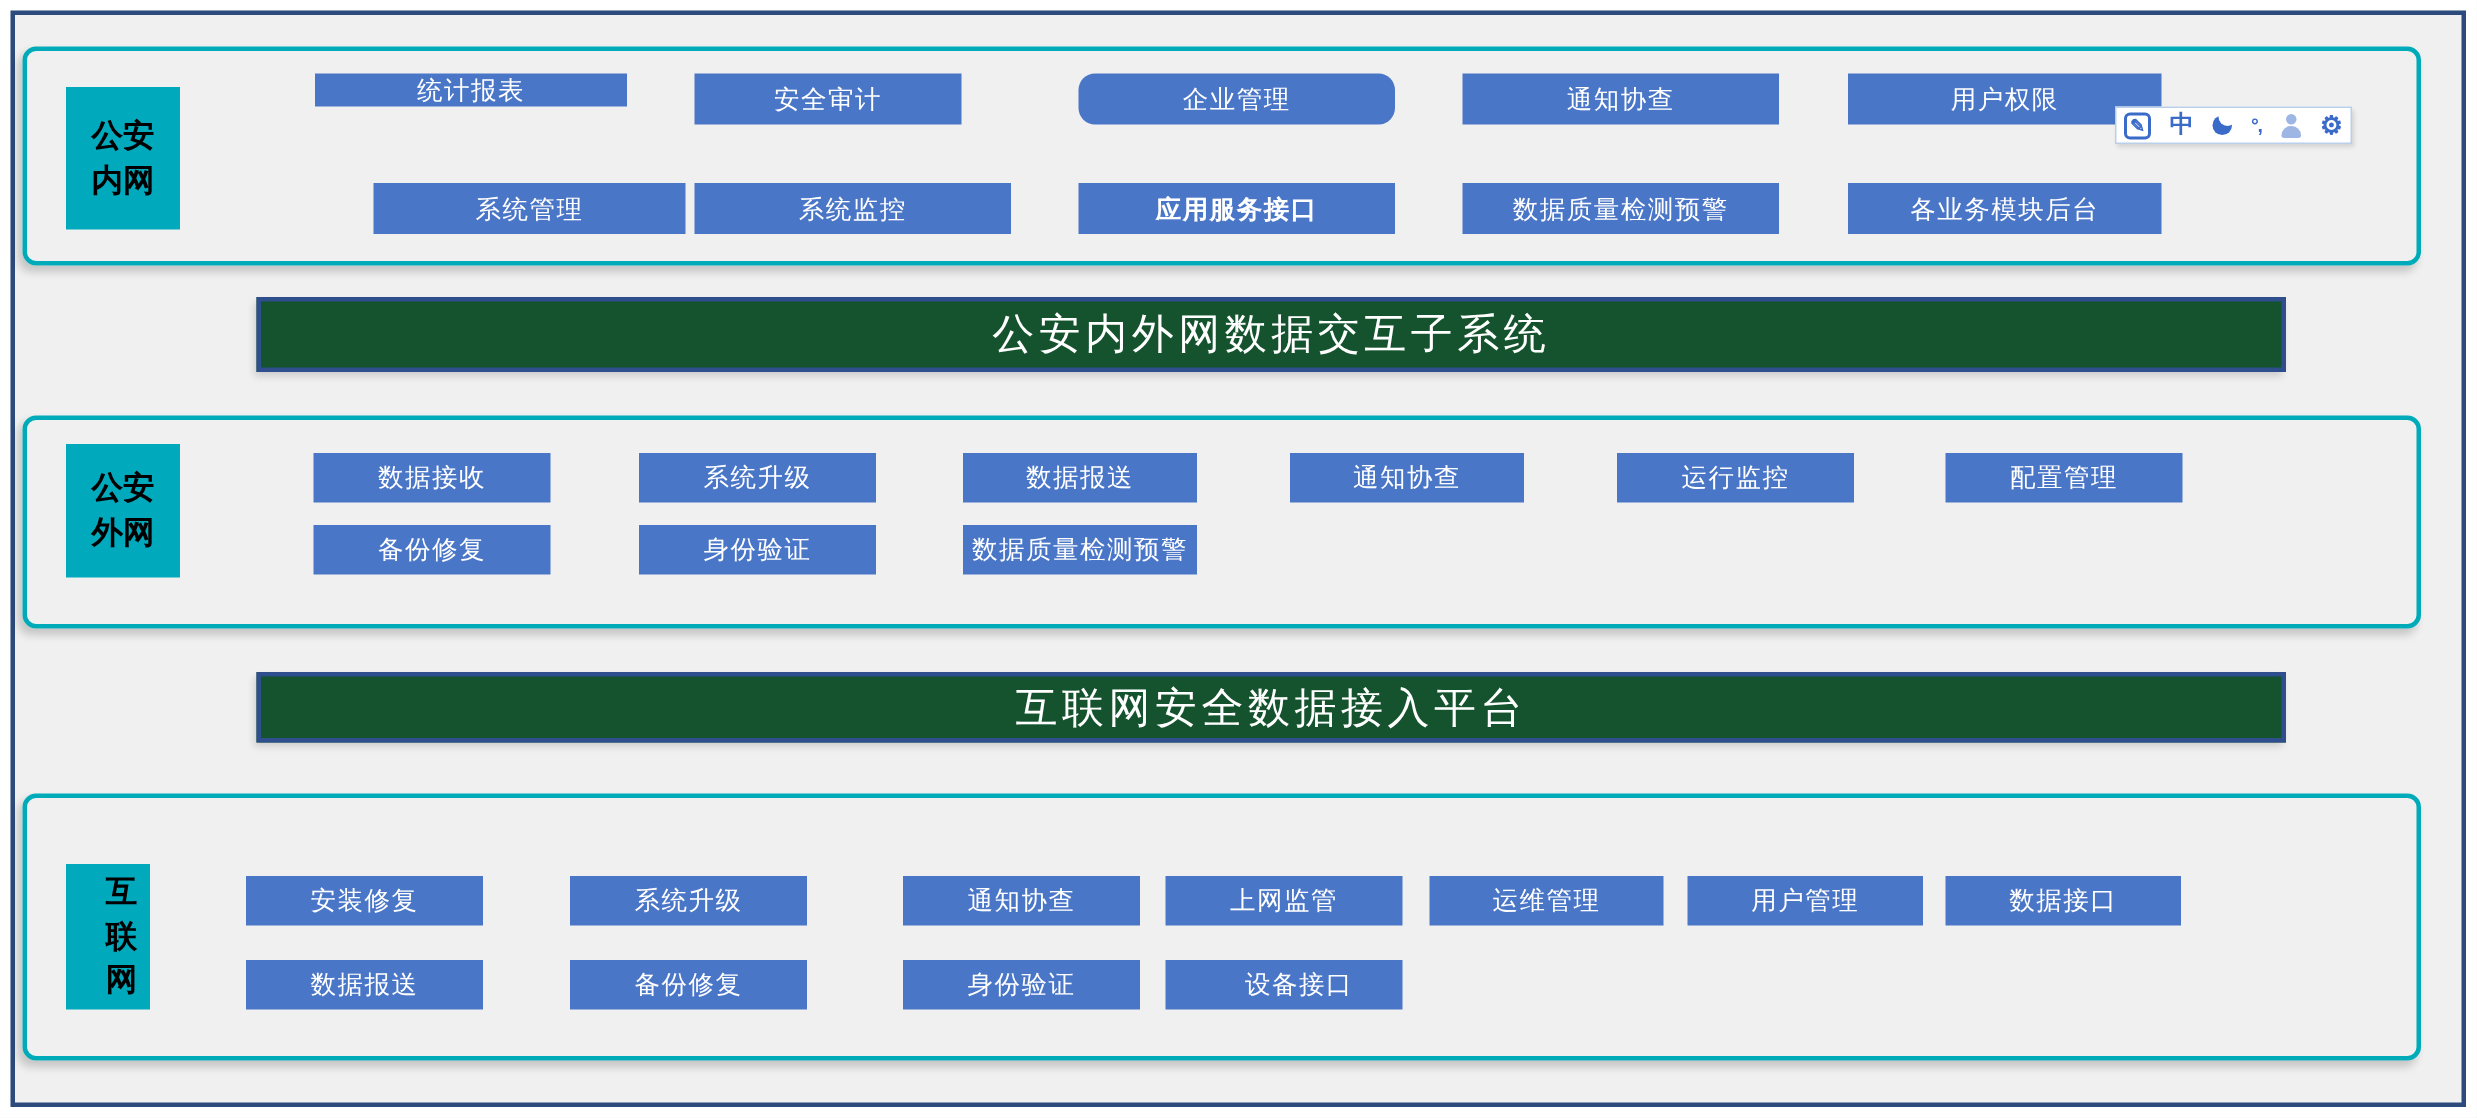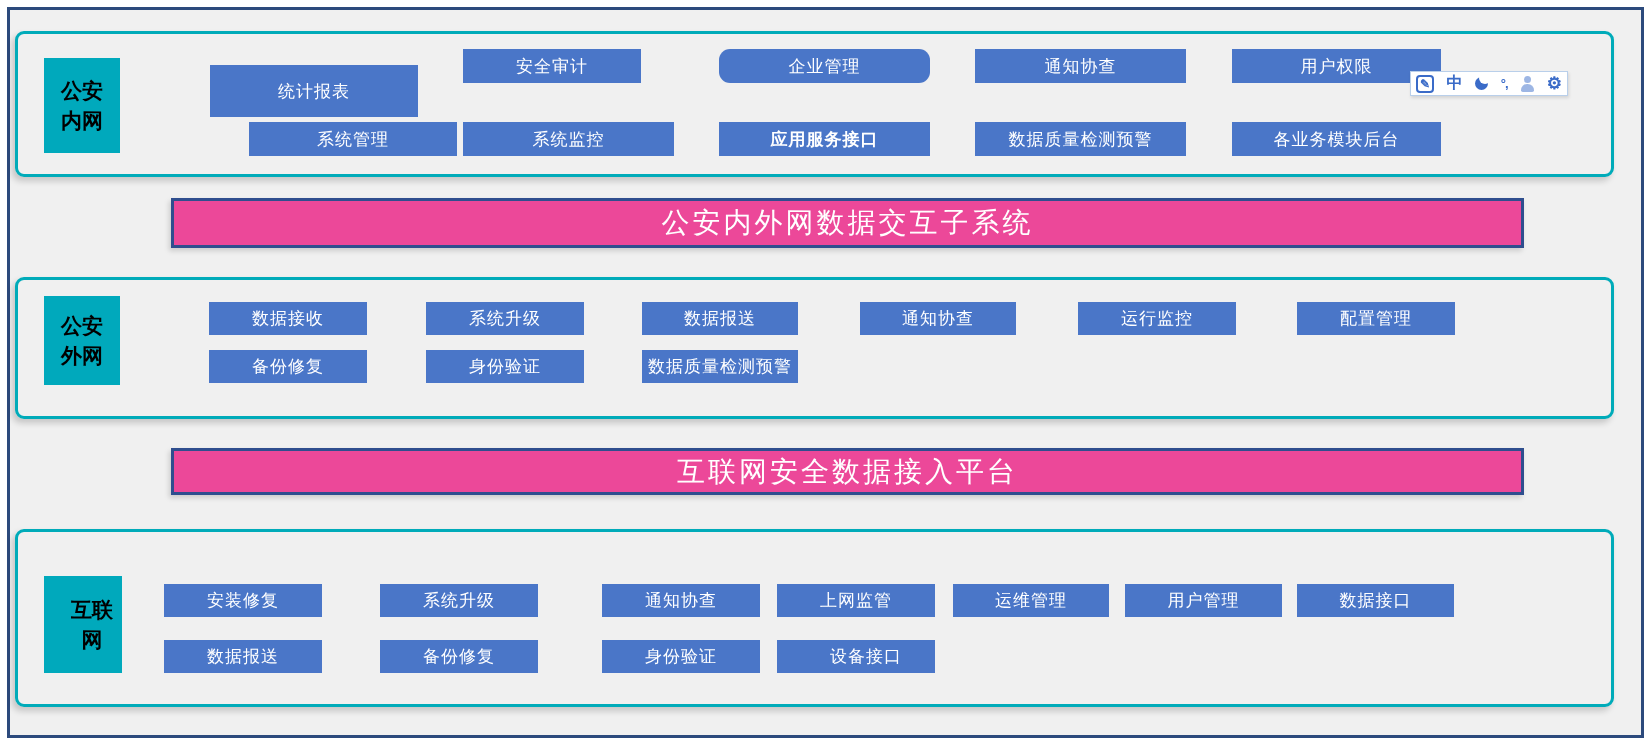--- a/index.html
+++ b/index.html
@@ -20,21 +20,21 @@
                 font-weight:bold; font-size:21px; line-height:1.4;
                 display:flex; flex-direction:column; align-items:center;
                 justify-content:center; text-align:center; }
 
   
   .btn { position:absolute; background:#4a76c8; color:#fff; font-size:17px;
          display:flex; align-items:center; justify-content:center;
          text-align:center; letter-spacing:1px; cursor:default; }
 
   
-  .banner { position:absolute; background:#ec4899; border:3px solid #2f4e8e;
+  .banner { position:absolute; background:#14532d; border:3px solid #2f4e8e;
             color:#fff; font-size:28px; letter-spacing:3px; font-weight:500;
             display:flex; align-items:center; justify-content:center;
             box-shadow:-2px 3px 5px rgba(0,0,0,0.15); }
 
   
   .ime-bar { position:absolute; left:1410px; top:71px; width:158px; height:25px;
              background:#ffffff; border:1px solid #b9cfea;
              box-shadow:1px 2px 3px rgba(0,0,0,0.12);
              display:flex; align-items:center; justify-content:space-between;
              padding:0 5px; }
@@ -64,21 +64,21 @@
 <body>
 
 <div id="stage">
   <div class="frame"></div>
 
   <div class="section-box" style="left:15px; top:31px; width:1599px; height:146px;"></div>
   <div class="zone-label" style="left:44px; top:58px; width:76px; height:95px;">
     <span>公安</span>
     <span>内网</span>
   </div>
-  <div class="btn" style="left:210px; top:65px; width:208px; height:52px;">统计报表</div>
+  <div class="btn" style="left:210px; top:49px; width:208px; height:22px;">统计报表</div>
   <div class="btn" style="left:463px; top:49px; width:178px; height:34px;">安全审计</div>
   <div class="btn" style="left:719px; top:49px; width:211px; height:34px;border-radius:11px;">企业管理</div>
   <div class="btn" style="left:975px; top:49px; width:211px; height:34px;">通知协查</div>
   <div class="btn" style="left:1232px; top:49px; width:209px; height:34px;">用户权限</div>
   <div class="btn" style="left:210px; top:122px; width:208px; height:34px;margin-left:39px;">系统管理</div>
   <div class="btn" style="left:463px; top:122px; width:211px; height:34px;">系统监控</div>
   <div class="btn" style="left:719px; top:122px; width:211px; height:34px;font-weight:bold;">应用服务接口</div>
   <div class="btn" style="left:975px; top:122px; width:211px; height:34px;">数据质量检测预警</div>
   <div class="btn" style="left:1232px; top:122px; width:209px; height:34px;">各业务模块后台</div>
 
@@ -110,21 +110,21 @@
   <div class="btn" style="left:860px; top:302px; width:156px; height:33px;">通知协查</div>
   <div class="btn" style="left:1078px; top:302px; width:158px; height:33px;">运行监控</div>
   <div class="btn" style="left:1297px; top:302px; width:158px; height:33px;">配置管理</div>
   <div class="btn" style="left:209px; top:350px; width:158px; height:33px;">备份修复</div>
   <div class="btn" style="left:426px; top:350px; width:158px; height:33px;">身份验证</div>
   <div class="btn" style="left:642px; top:350px; width:156px; height:33px;">数据质量检测预警</div>
 
   <div class="banner" style="left:171px; top:448px; width:1353px; height:47px;">互联网安全数据接入平台</div>
 
   <div class="section-box" style="left:15px; top:529px; width:1599px; height:178px;"></div>
-  <div class="zone-label" style="left:44px; top:576px; width:78px; height:97px;padding-left:18px;">
+  <div class="zone-label" style="left:44px; top:576px; width:56px; height:97px;padding-left:18px;">
     <span>互联</span>
     <span>网</span>
   </div>
   <div class="btn" style="left:164px; top:584px; width:158px; height:33px;">安装修复</div>
   <div class="btn" style="left:380px; top:584px; width:158px; height:33px;">系统升级</div>
   <div class="btn" style="left:602px; top:584px; width:158px; height:33px;">通知协查</div>
   <div class="btn" style="left:777px; top:584px; width:158px; height:33px;">上网监管</div>
   <div class="btn" style="left:953px; top:584px; width:156px; height:33px;">运维管理</div>
   <div class="btn" style="left:1125px; top:584px; width:157px; height:33px;">用户管理</div>
   <div class="btn" style="left:1297px; top:584px; width:157px; height:33px;">数据接口</div>

